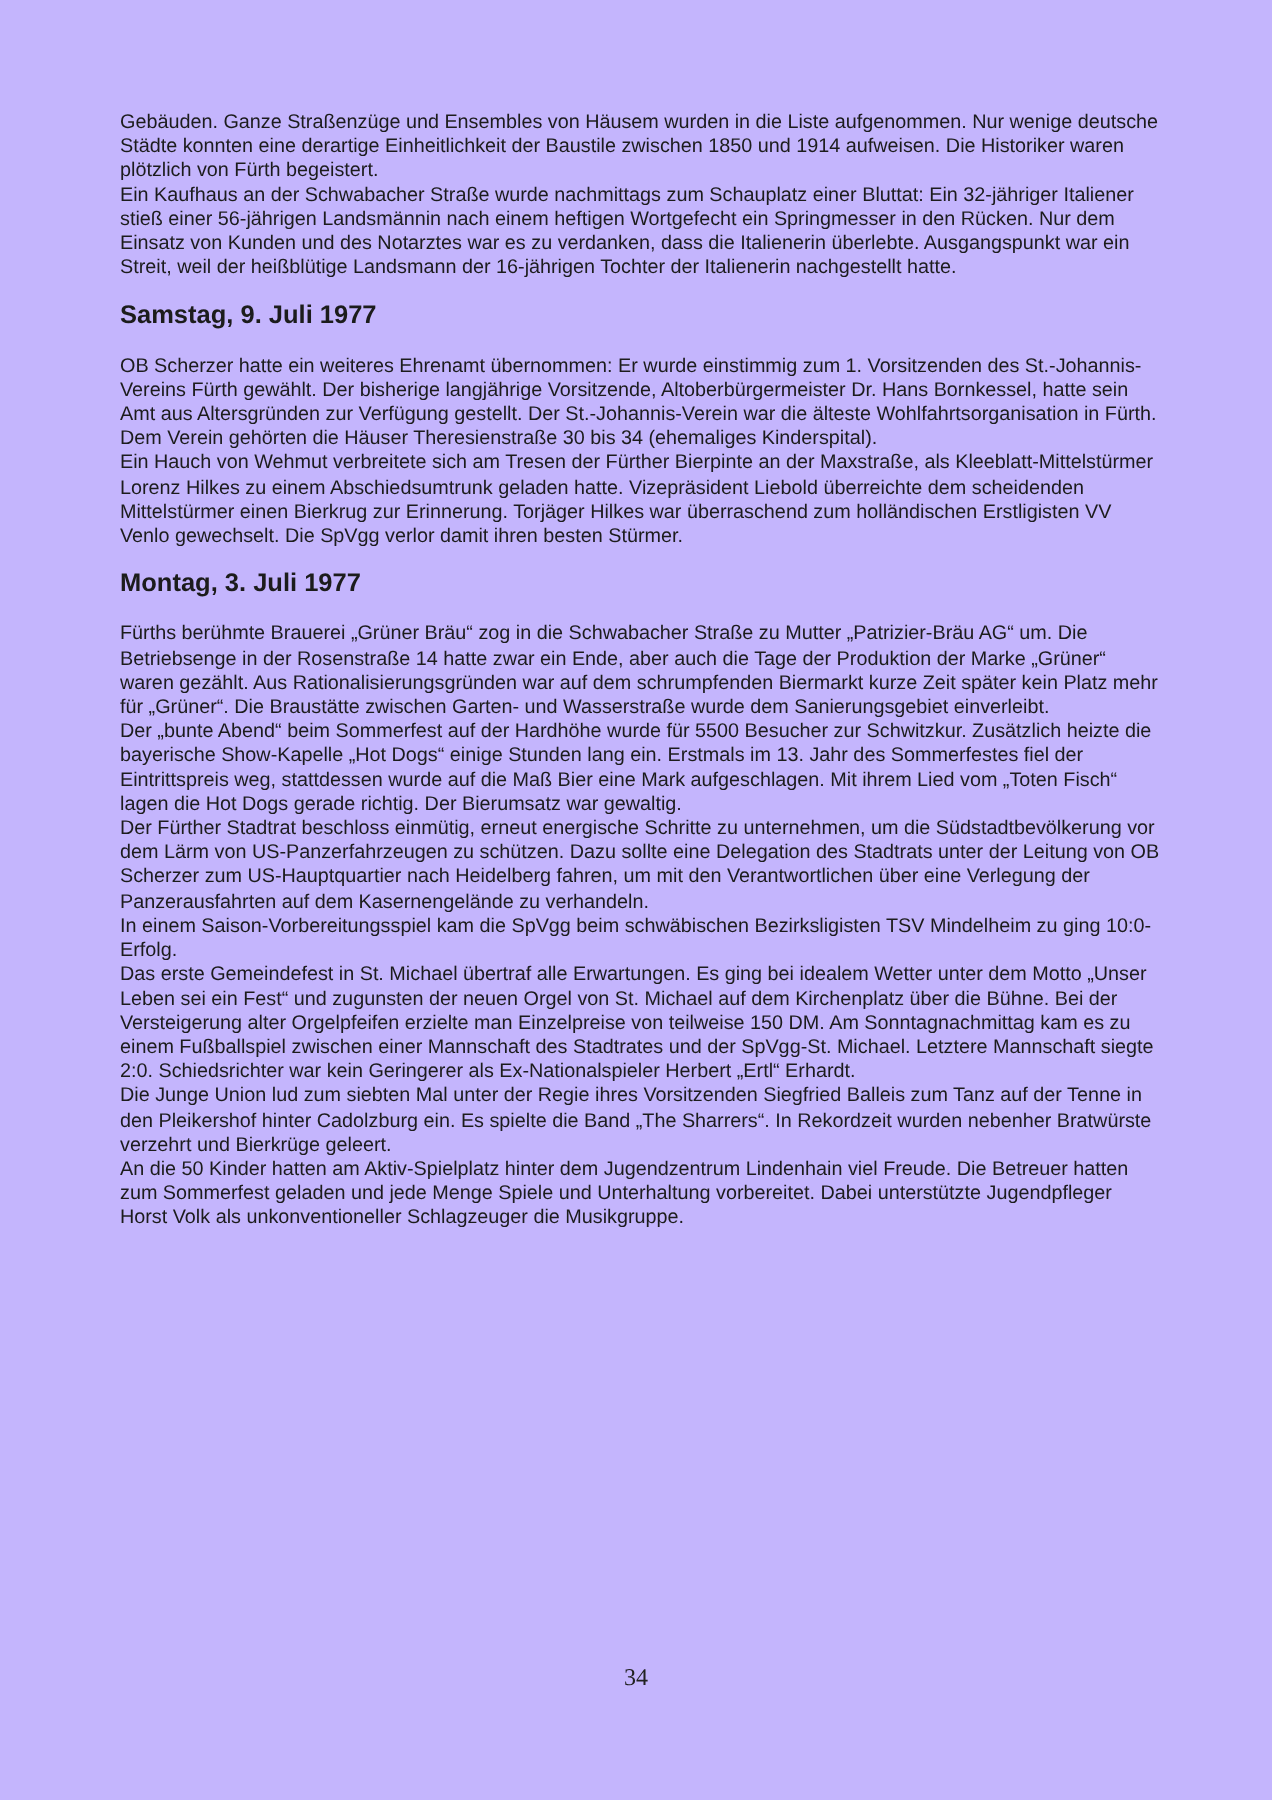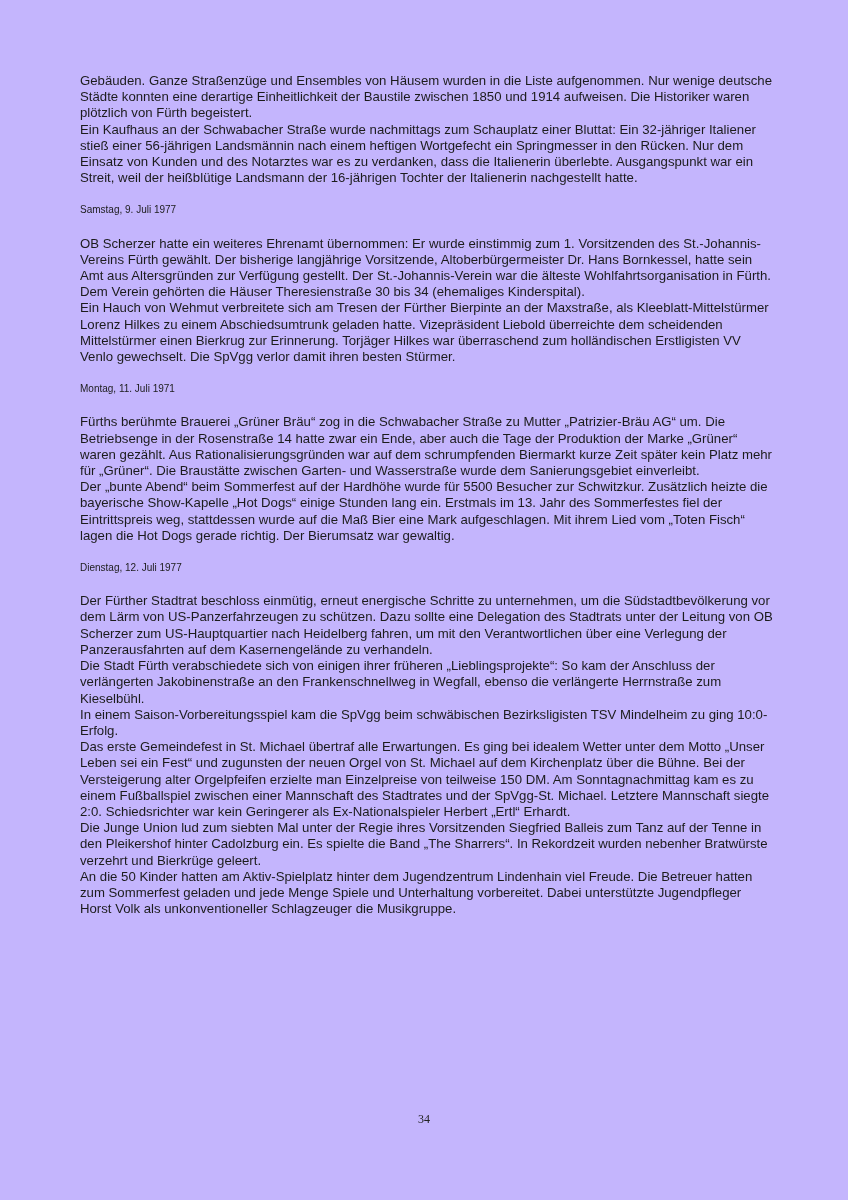--- a/index.html
+++ b/index.html
@@ -22,52 +22,50 @@
     color: #1c1c1c;
     font-family: "Liberation Sans", sans-serif;
     font-size: 13.2px;
     line-height: 16.2px;
     text-align: left;
   }
   .content p.paragraph {
     margin: 0;
   }
   .content h2.heading {
-    font-size: 10px;
+    font-size: 17px;
     line-height: 16.2px;
-    font-weight: 400;
+    font-weight: 700;
     margin: 16px 0 17px 0;
   }
   .page-number {
     position: absolute;
     top: 1110px;
     left: 0;
     width: 100%;
     text-align: center;
     font-family: "Liberation Serif", serif;
-    font-size: 12px;
+    font-size: 16px;
     line-height: 18px;
     color: #222222;
   }
 </style>
 </head>
 <body>
 
 <div class="page">
   <div class="content">
       <p class="paragraph">Gebäuden. Ganze Straßenzüge und Ensembles von Häusem wurden in die Liste aufgenommen. Nur wenige deutsche Städte konnten eine derartige Einheitlichkeit der Baustile zwischen 1850 und 1914 aufweisen. Die Historiker waren plötzlich von Fürth begeistert.</p>
       <p class="paragraph">Ein Kaufhaus an der Schwabacher Straße wurde nachmittags zum Schauplatz einer Bluttat: Ein 32-jähriger Italiener stieß einer 56-jährigen Landsmännin nach einem heftigen Wortgefecht ein Springmesser in den Rücken. Nur dem Einsatz von Kunden und des Notarztes war es zu verdanken, dass die Italienerin überlebte. Ausgangspunkt war ein Streit, weil der heißblütige Landsmann der 16-jährigen Tochter der Italienerin nachgestellt hatte.</p>
       <h2 class="heading">Samstag, 9. Juli 1977</h2>
       <p class="paragraph">OB Scherzer hatte ein weiteres Ehrenamt übernommen: Er wurde einstimmig zum 1. Vorsitzenden des St.-Johannis-Vereins Fürth gewählt. Der bisherige langjährige Vorsitzende, Altoberbürgermeister Dr. Hans Bornkessel, hatte sein Amt aus Altersgründen zur Verfügung gestellt. Der St.-Johannis-Verein war die älteste Wohlfahrtsorganisation in Fürth. Dem Verein gehörten die Häuser Theresienstraße 30 bis 34 (ehemaliges Kinderspital).</p>
       <p class="paragraph">Ein Hauch von Wehmut verbreitete sich am Tresen der Fürther Bierpinte an der Maxstraße, als Kleeblatt-Mittelstürmer Lorenz Hilkes zu einem Abschiedsumtrunk geladen hatte. Vizepräsident Liebold überreichte dem scheidenden Mittelstürmer einen Bierkrug zur Erinnerung. Torjäger Hilkes war überraschend zum holländischen Erstligisten VV Venlo gewechselt. Die SpVgg verlor damit ihren besten Stürmer.</p>
-      <h2 class="heading">Montag, 11. Juli 1971</h2>
+      <h2 class="heading">Montag, 3. Juli 1977</h2>
       <p class="paragraph">Fürths berühmte Brauerei „Grüner Bräu“ zog in die Schwabacher Straße zu Mutter „Patrizier-Bräu AG“ um. Die Betriebsenge in der Rosenstraße 14 hatte zwar ein Ende, aber auch die Tage der Produktion der Marke „Grüner“ waren gezählt. Aus Rationalisierungsgründen war auf dem schrumpfenden Biermarkt kurze Zeit später kein Platz mehr für „Grüner“. Die Braustätte zwischen Garten- und Wasserstraße wurde dem Sanierungsgebiet einverleibt.</p>
       <p class="paragraph">Der „bunte Abend“ beim Sommerfest auf der Hardhöhe wurde für 5500 Besucher zur Schwitzkur. Zusätzlich heizte die bayerische Show-Kapelle „Hot Dogs“ einige Stunden lang ein. Erstmals im 13. Jahr des Sommerfestes fiel der Eintrittspreis weg, stattdessen wurde auf die Maß Bier eine Mark aufgeschlagen. Mit ihrem Lied vom „Toten Fisch“ lagen die Hot Dogs gerade richtig. Der Bierumsatz war gewaltig.</p>
-      <h2 class="heading">Dienstag, 12. Juli 1977</h2>
       <p class="paragraph">Der Fürther Stadtrat beschloss einmütig, erneut energische Schritte zu unternehmen, um die Südstadtbevölkerung vor dem Lärm von US-Panzerfahrzeugen zu schützen. Dazu sollte eine Delegation des Stadtrats unter der Leitung von OB Scherzer zum US-Hauptquartier nach Heidelberg fahren, um mit den Verantwortlichen über eine Verlegung der Panzerausfahrten auf dem Kasernengelände zu verhandeln.</p>
-      <p class="paragraph">Die Stadt Fürth verabschiedete sich von einigen ihrer früheren „Lieblingsprojekte“: So kam der Anschluss der verlängerten Jakobinenstraße an den Frankenschnellweg in Wegfall, ebenso die verlängerte Herrnstraße zum Kieselbühl.</p>
       <p class="paragraph">In einem Saison-Vorbereitungsspiel kam die SpVgg beim schwäbischen Bezirksligisten TSV Mindelheim zu ging 10:0-Erfolg.</p>
       <p class="paragraph">Das erste Gemeindefest in St. Michael übertraf alle Erwartungen. Es ging bei idealem Wetter unter dem Motto „Unser Leben sei ein Fest“ und zugunsten der neuen Orgel von St. Michael auf dem Kirchenplatz über die Bühne. Bei der Versteigerung alter Orgelpfeifen erzielte man Einzelpreise von teilweise 150 DM. Am Sonntagnachmittag kam es zu einem Fußballspiel zwischen einer Mannschaft des Stadtrates und der SpVgg-St. Michael. Letztere Mannschaft siegte 2:0. Schiedsrichter war kein Geringerer als Ex-Nationalspieler Herbert „Ertl“ Erhardt.</p>
       <p class="paragraph">Die Junge Union lud zum siebten Mal unter der Regie ihres Vorsitzenden Siegfried Balleis zum Tanz auf der Tenne in den Pleikershof hinter Cadolzburg ein. Es spielte die Band „The Sharrers“. In Rekordzeit wurden nebenher Bratwürste verzehrt und Bierkrüge geleert.</p>
       <p class="paragraph">An die 50 Kinder hatten am Aktiv-Spielplatz hinter dem Jugendzentrum Lindenhain viel Freude. Die Betreuer hatten zum Sommerfest geladen und jede Menge Spiele und Unterhaltung vorbereitet. Dabei unterstützte Jugendpfleger Horst Volk als unkonventioneller Schlagzeuger die Musikgruppe.</p>
     </div>
   <div class="page-number">34</div>
 </div>
 
 </body></html>

